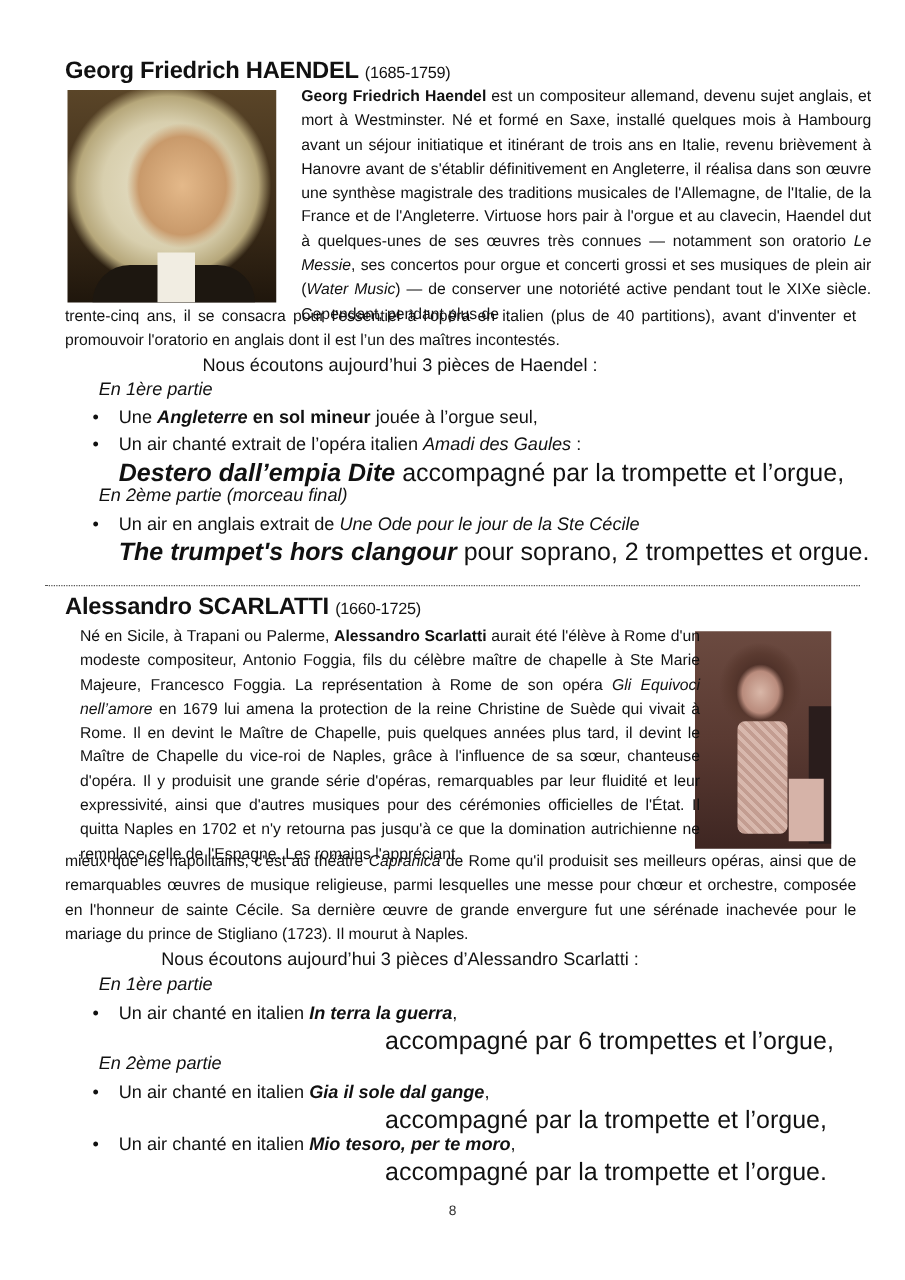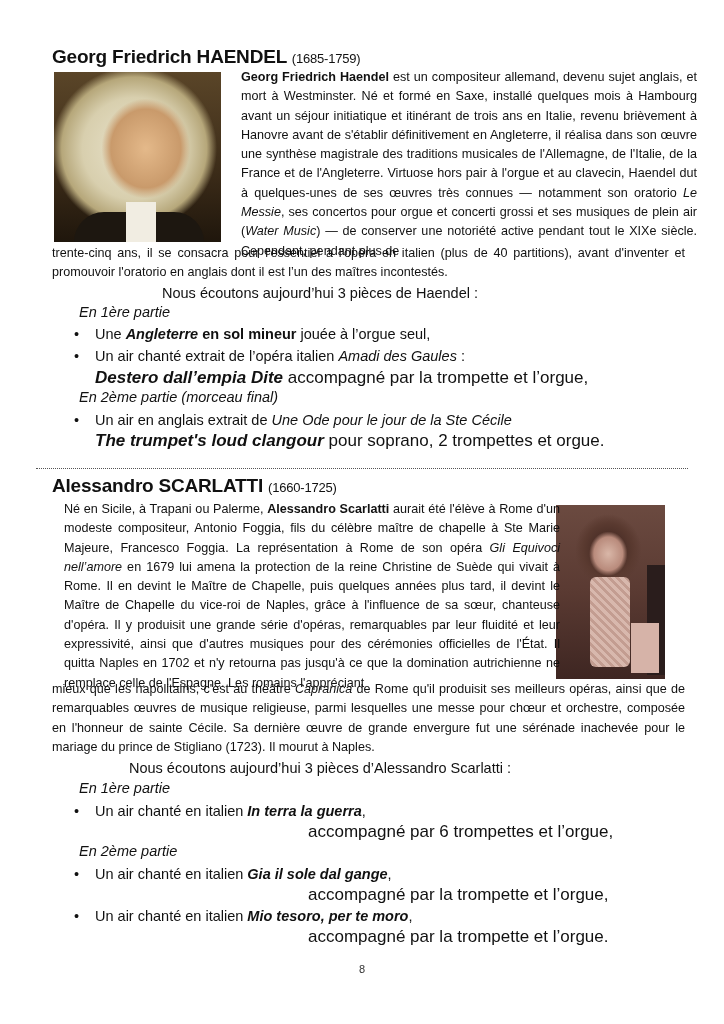--- a/index.html
+++ b/index.html
@@ -27,21 +27,21 @@
                 radial-gradient(ellipse 38% 26% at 48% 26%, #3a211c 0%, #5a3a30 60%, transparent 80%),
                 linear-gradient(180deg, #6b4a40 0%, #5a3a32 50%, #3e2622 100%); }
   .p-scarlatti .lace { position: absolute; left: 34px; top: 72px; width: 40px; height: 90px; background: repeating-linear-gradient(45deg, #d8b8ad 0 3px, #c39d91 3px 6px); border-radius: 6px; }
   .p-scarlatti .shirt { position: absolute; right: 6px; bottom: 6px; width: 28px; height: 50px; background: #d6b3a8; }
   .p-scarlatti .dark { position: absolute; right: 0; top: 60px; width: 18px; height: 110px; background: #2a1d1c; }
 
   .center-line { position: absolute; left: 0; width: 640px; text-align: center; font-size: 14.5px; }
   .part { position: absolute; left: 52px; font-size: 14.5px; font-style: italic; margin-left: 27px; }
   .bullet { position: absolute; font-size: 14.5px; line-height: 20px; }
   .bullet .dot { position: absolute; left: -21px; top: 0; }
-  .sub-line { position: absolute; font-size: 17px; }
+  .sub-line { position: absolute; font-size: 20px; }
 
   .divider { position: absolute; left: 36px; top: 468px; width: 652px; height: 0; border-top: 1px dotted #555; }
   .page-number { position: absolute; left: 0; width: 724px; top: 963px; text-align: center; font-size: 11px; color: #333; }
 </style>
 </head>
 <body>
 
 <div class="page">
 
   <div class="h-title" style="top:46px;">
@@ -80,21 +80,21 @@
     <b><i>Destero dall’empia Dite</i></b><span> accompagné par la trompette et l’orgue,</span>
   </div>
 
   <div class="part" style="top:389px;">En 2ème partie (morceau final)</div>
 
   <div class="bullet" style="left:95px; top:410px;">
     <span class="dot">•</span>
     <span>Un air en anglais extrait de </span><i>Une Ode pour le jour de la Ste Cécile</i>
   </div>
   <div class="sub-line" style="left:95px; top:431px;">
-    <b><i>The trumpet's loud clangour</i></b><span> pour soprano, 2 trompettes et orgue.</span>
+    <b><i>The trumpet's hors clangour</i></b><span> pour soprano, 2 trompettes et orgue.</span>
   </div>
 
   <div class="divider"></div>
 
   <div class="h-title" style="top:475px;">
     <span>Alessandro SCARLATTI</span>
     <span class="dates">(1660-1725)</span>
   </div>
 
   <div class="portrait p-scarlatti">

